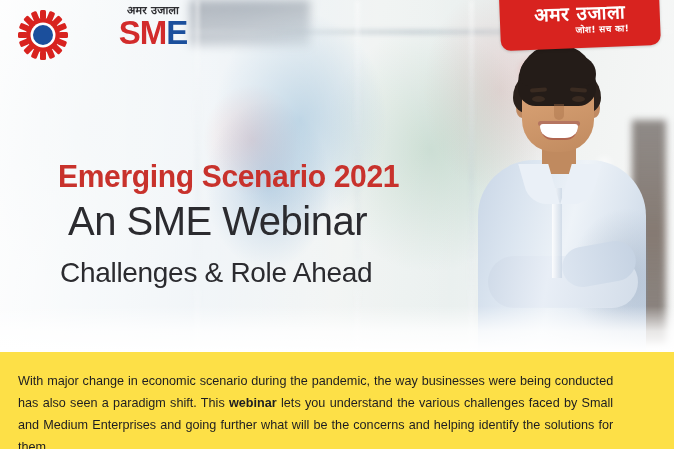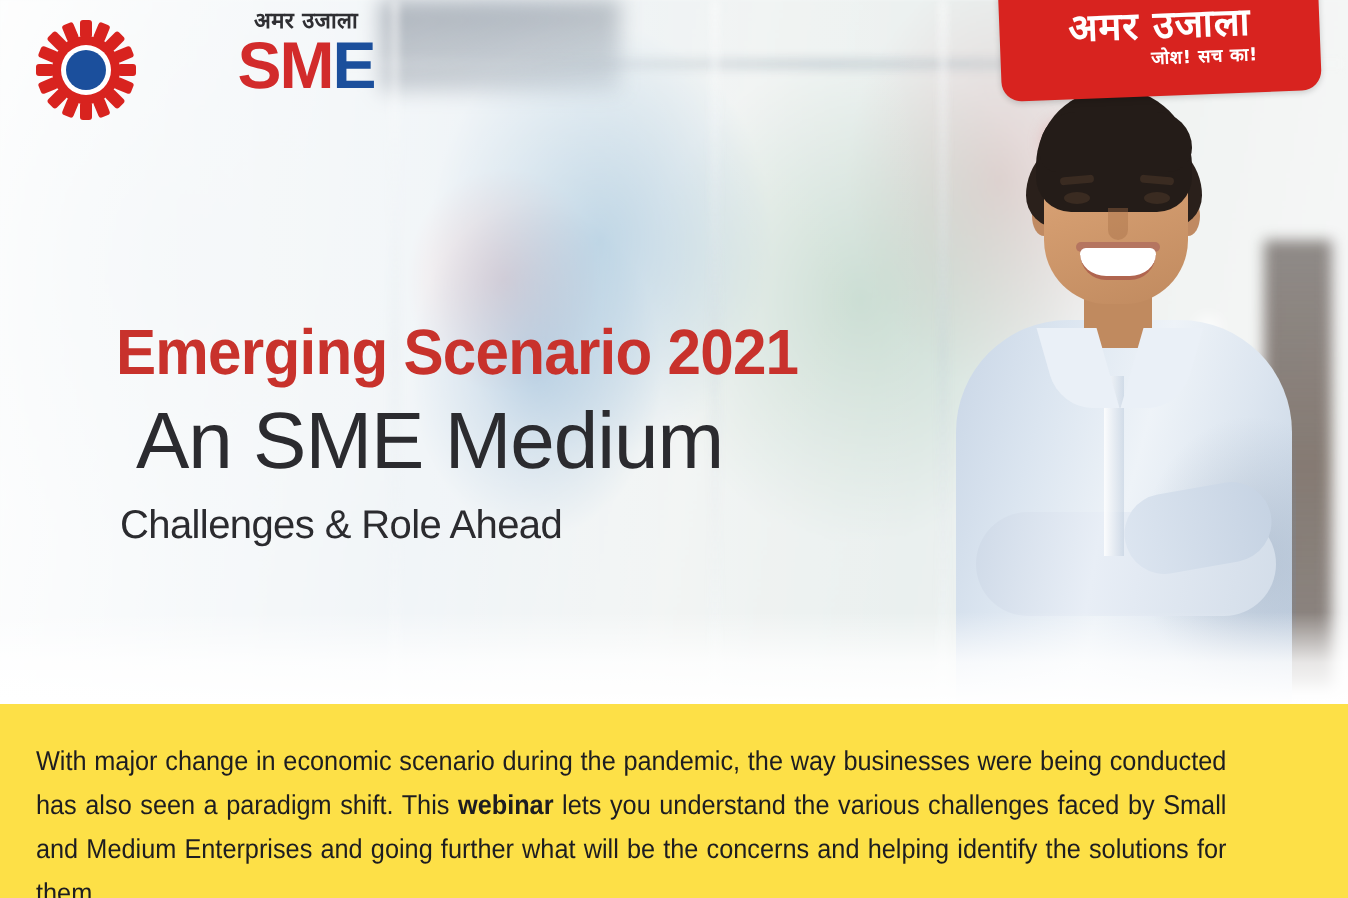--- a/index.html
+++ b/index.html
@@ -351,25 +351,25 @@
     line-height: 46px;
     color: #2b2b2f;
     letter-spacing: -0.5px;
     margin-top: 4px;
     padding-left: 10px;
     white-space: nowrap;
   }
   .h-line3 {
     font-family: "Liberation Sans", sans-serif;
     font-weight: normal;
-    font-size: 20px;
+    font-size: 28px;
     line-height: 34px;
     color: #2b2b2f;
     letter-spacing: -0.3px;
-    margin-top: 2px;
+    margin-top: 12px;
     padding-left: 2px;
     white-space: nowrap;
   }
 
   
   .desc {
     position: absolute;
     left: 18px;
     top: 356px;
     width: 640px;
@@ -462,19 +462,19 @@
 
   <div class="au-logo">
     <div class="au-inner">
       <div class="au-main">अमर उजाला</div>
       <div class="au-tag">जोश! सच का!</div>
     </div>
   </div>
 
   <div class="headline">
     <div class="h-line1">Emerging Scenario 2021</div>
-    <div class="h-line2">An SME Medium</div>
+    <div class="h-line2">An SME Webinar</div>
     <div class="h-line3">Challenges &amp; Role Ahead</div>
   </div>
 
   <p class="desc"><span>With major change in economic scenario during the pandemic, the way businesses were being conducted has also seen a paradigm shift. This </span><b>webinar</b><span> lets you understand the various challenges faced by Small and Medium Enterprises and going further what will be the concerns and helping identify the solutions for them.</span></p>
 
 </div>
 
 </body></html>

